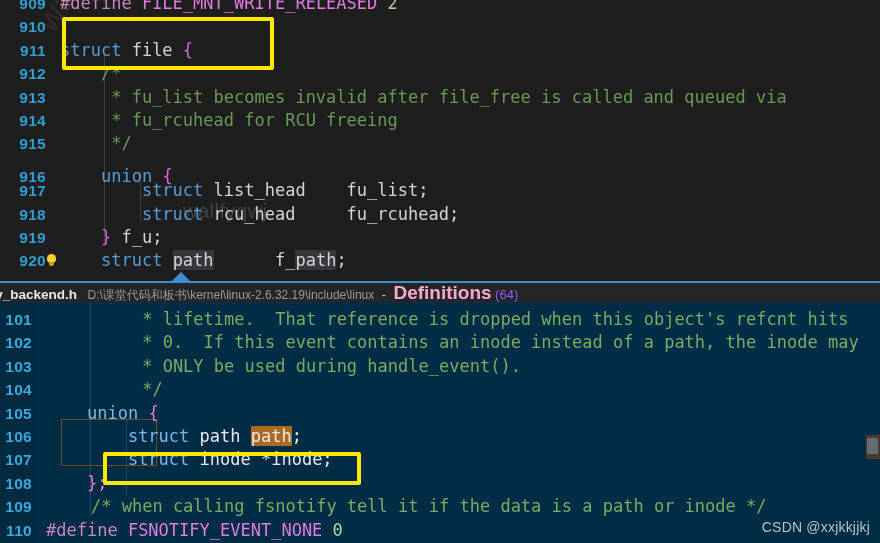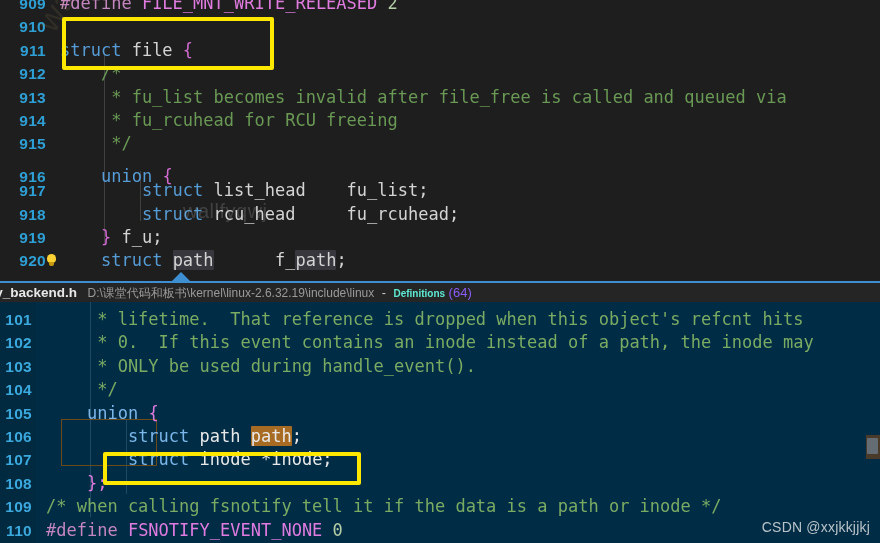--- a/index.html
+++ b/index.html
@@ -64,21 +64,21 @@
   .cmt     { color: #6a9955; }
   .pp      { color: #c586c0; }  
   .ppname  { color: #e07be0; }
   .num     { color: #b5cea8; }
   .punc    { color: #d4d4d4; }
 
   
   .b .kw     { color: #7cb7ea; }
   .b .brace  { color: #e07be0; }
   .b .ident  { color: #e8e8e8; }
-  .b .cmt    { color: #7aab63; }
+  .b .cmt    { color: #7aab63; margin-left: 45px; }
   .b .pp     { color: #c586c0; }
   .b .ppname { color: #e07be0; }
   .b .num    { color: #b5cea8; }
   .b .punc   { color: #e8e8e8; }
   .b .lnum   { color: #3ba9dd; }
   .selw { background: #37373d; border-radius: 1px; }
   .occ  { background: #a86b24; color: #ffffff; border-radius: 1px; }
 
   
   .guide {
@@ -154,23 +154,23 @@
   .peek-header .fpath {
     color: #9a9a9a;
     font-size: 12px;
     margin-left: 7px;
   }
   .peek-header .dash {
     color: #cfcfcf;
     margin: 0 4px;
   }
   .peek-header .defs {
-    color: #5eead4;
+    color: #f9a8d4;
     font-weight: 700;
-    font-size: 10px;
+    font-size: 19px;
   }
   .peek-header .cnt {
     color: #8b5cf6;
     font-size: 13px;
   }
   .peek-header-inner {
     position: absolute;
     left: -46px; top: 0;
     white-space: nowrap;
   }

